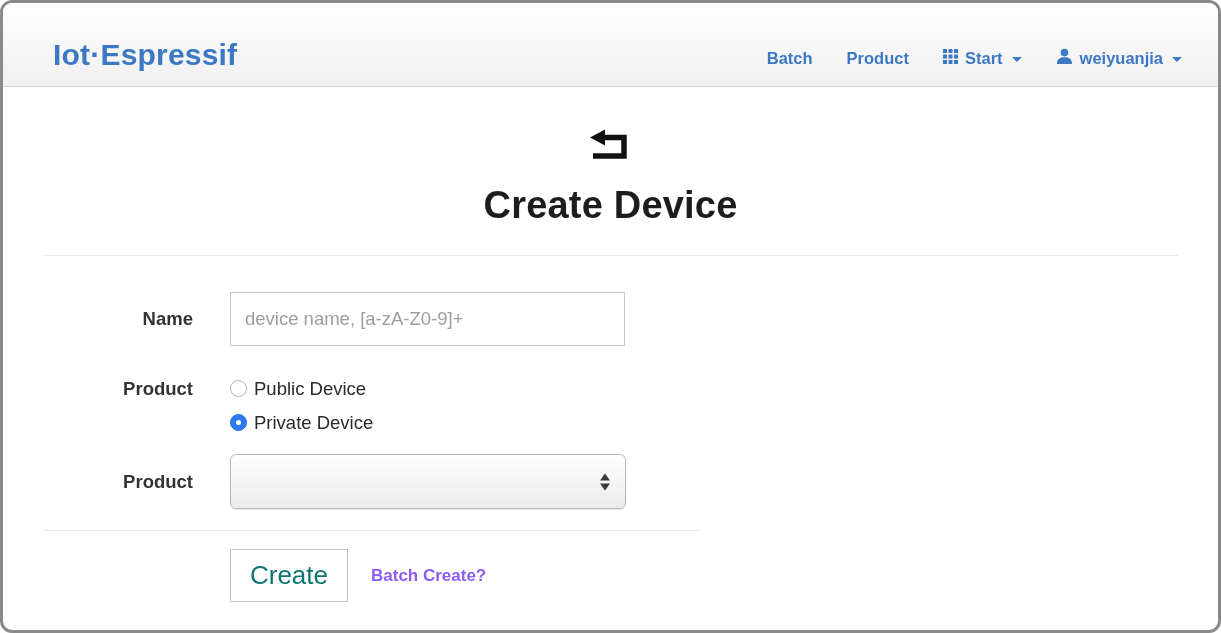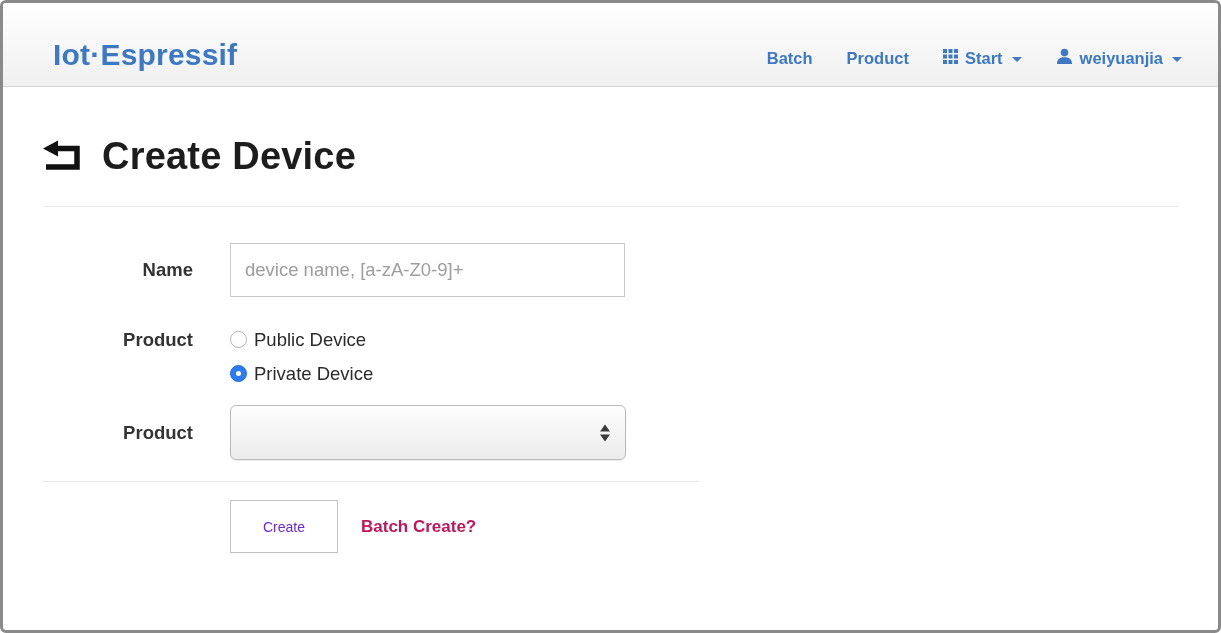--- a/index.html
+++ b/index.html
@@ -4,21 +4,21 @@
 <style>
   * { box-sizing: border-box; margin: 0; padding: 0; }
   html, body { background: #ffffff; }
   body {
     font-family: "Liberation Sans", "DejaVu Sans", sans-serif;
     width: 1221px; height: 633px;
   }
   .page {
     width: 1221px; height: 633px;
     border: 3px solid #8a8a8a;
-    border-radius: 6px;
+    border-radius: 12px;
     background: #ffffff;
     overflow: hidden;
   }
   
   .navbar {
     height: 84px;
     background: linear-gradient(#ffffff, #f0f0f0);
     border-bottom: 1px solid #d5d5d5;
     display: flex;
     align-items: center;
@@ -54,24 +54,25 @@
     border-left: 5px solid transparent;
     border-right: 5px solid transparent;
     border-top: 5px solid #3c78c4;
     margin-left: 2px;
     margin-top: 2px;
   }
   .icon-svg { display: block; }
   
   .content { padding: 0 40px; }
   .title-row {
-    margin-top: 48px;
+    margin-top: 38px;
     display: flex;
     align-items: center;
     gap: 17px;
+    flex-direction: column;
   }
   .back-icon { cursor: pointer; margin-top: 4px; }
   h1.page-title {
     font-size: 38px;
     font-weight: bold;
     color: #1d1d1d;
     letter-spacing: 0.2px;
   }
   .title-divider {
     margin-top: 28px;
@@ -172,33 +173,33 @@
     width: 656px;
     border-bottom: 1px solid #e7e7e7;
   }
   .row-actions {
     margin-top: 18px;
     margin-left: 187px;
     display: flex;
     align-items: center;
   }
   .create-button {
-    width: 108px; height: 53px;
+    width: 118px; height: 53px;
     background: #ffffff;
     border: 1px solid #c3c3c3;
-    font-size: 14px;
-    color: #6d28d9;
+    font-size: 26px;
+    color: #0f766e;
     cursor: pointer;
     font-family: "Liberation Sans", "DejaVu Sans", sans-serif;
   }
   .batch-link {
     margin-left: 23px;
     font-size: 17px;
     font-weight: bold;
-    color: #be185d;
+    color: #8b5cf6;
     cursor: pointer;
     text-decoration: none;
   }
 </style>
 </head>
 <body>
 
 <div class="page">
 
   <div class="navbar">

